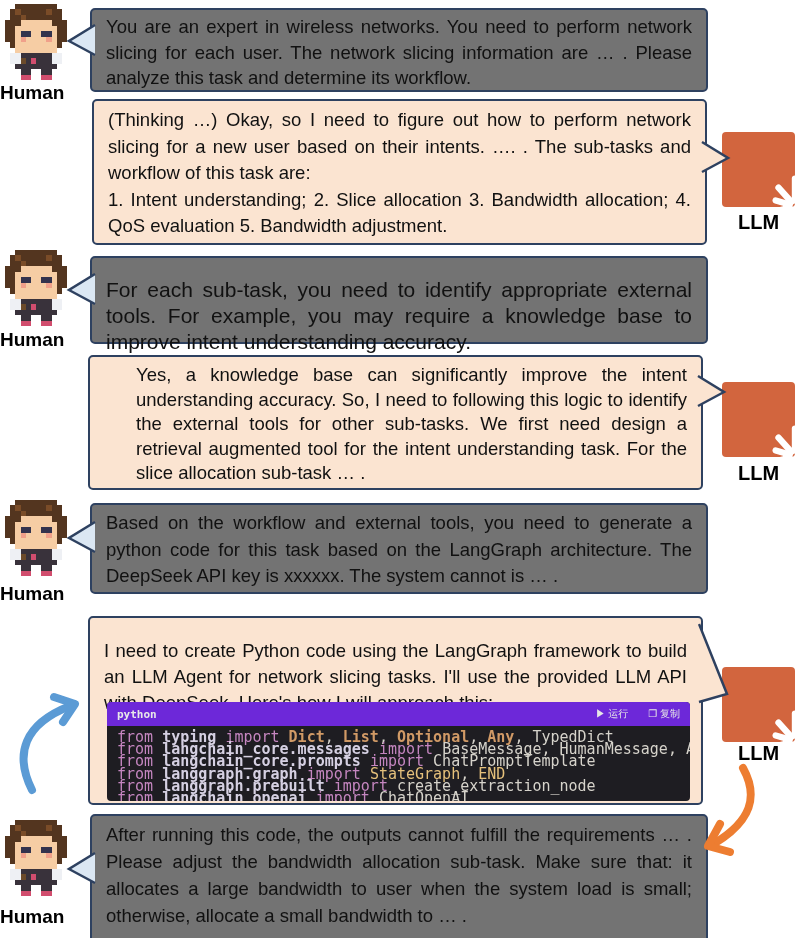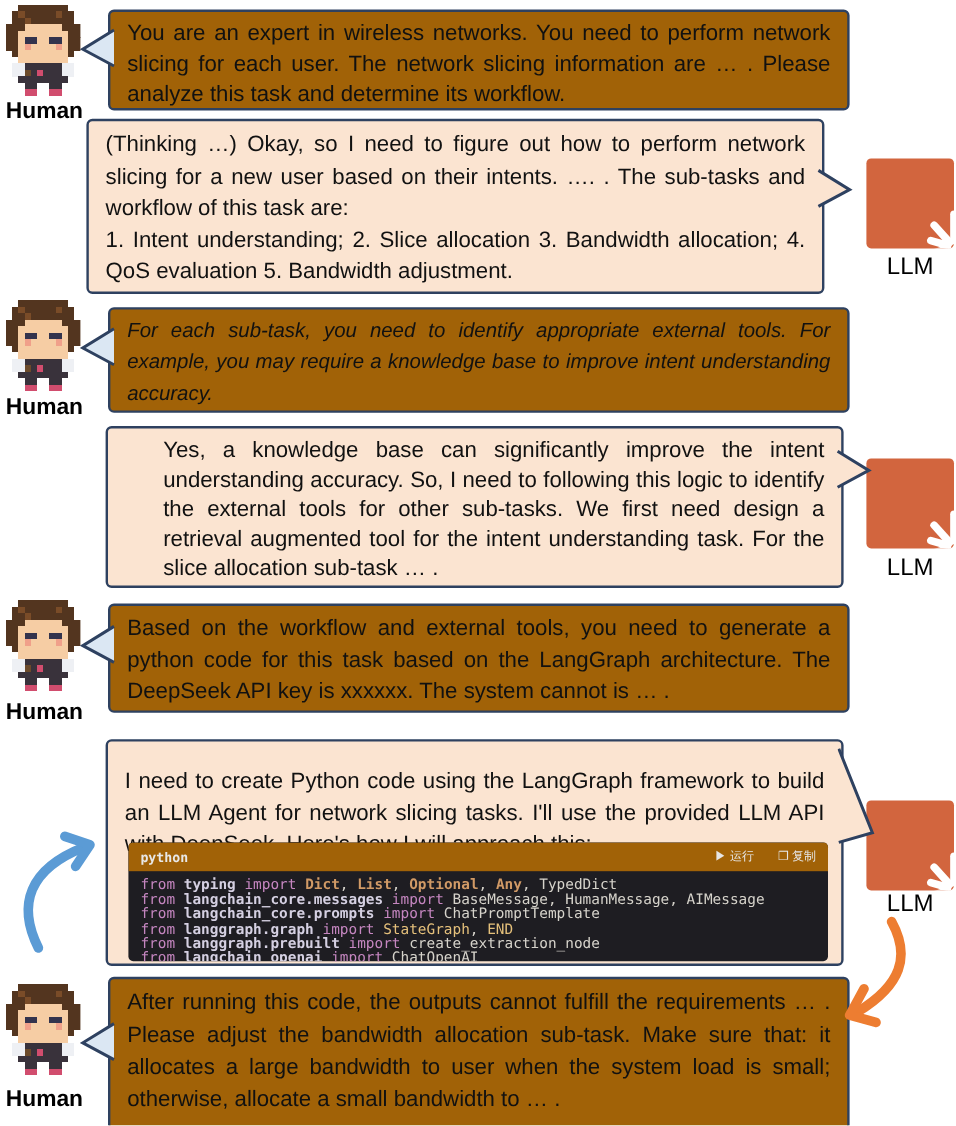--- a/index.html
+++ b/index.html
@@ -1,61 +1,61 @@
 <!DOCTYPE html>
 <html><head>
 <meta charset="utf-8">
 <style>
   html,body{margin:0;padding:0;background:#ffffff;}
   #canvas{position:relative;width:797px;height:938px;background:#ffffff;overflow:hidden;
           font-family:"Liberation Sans",sans-serif;}
 
   
   .bubble{position:absolute;box-sizing:border-box;border:2.5px solid #2e4160;border-radius:5px;}
-  .bubble.human{background:#a16207;}
+  .bubble.human{background:#737373;}
   .bubble.llm{background:#fbe4d1;}
   .bubble-text{color:#111;text-align:justify;white-space:pre-line;}
   #b1 .bubble-text{padding:4px 14px;font-size:18.5px;line-height:25.5px;}
   #b2 .bubble-text{padding:6px 14px;font-size:18.5px;line-height:26.5px;}
-  #b3 .bubble-text{padding:5px 14px;font-size:17px;line-height:26px;font-style:italic;}
+  #b3 .bubble-text{padding:19px 14px;font-size:21px;line-height:26px;}
   #b4 .bubble-text{padding:6px 14px;font-size:18.5px;line-height:24.5px;margin-left:32px;}
   #b5 .bubble-text{padding:5px 14px;font-size:18.5px;line-height:26.5px;}
   #b6 .bubble-text{padding:20px 14px 0;font-size:18.5px;line-height:26px;}
   #b7 .bubble-text{padding:5px 14px;font-size:18.5px;line-height:27px;}
 
   #b1{left:90px;top:8px;width:618px;height:84px;}
-  #b2{left:72px;top:99px;width:615px;height:146px;}
+  #b2{left:92px;top:99px;width:615px;height:146px;}
   #b3{left:90px;top:256px;width:618px;height:88px;}
   #b4{left:88px;top:355px;width:615px;height:135px;}
   #b5{left:90px;top:503px;width:618px;height:91px;}
   #b6{left:88px;top:616px;width:615px;height:189px;}
   #b7{left:90px;top:814px;width:618px;height:141px;}
 
   .tail{position:absolute;z-index:3;}
   .tail-left{left:-26px;}
   .tail-right{right:-26px;}
 
   
   .avatar{position:absolute;left:5px;width:62px;height:76px;}
-  .speaker-label{position:absolute;left:0;width:74px;text-align:center;
+  .speaker-label{position:absolute;left:0;width:74px;
                  font-weight:bold;font-size:19px;color:#000;}
   .llm-icon{position:absolute;left:722px;width:73px;height:75px;border-radius:4px;}
   .llm-label{position:absolute;left:722px;width:73px;text-align:center;
-             font-weight:normal;font-size:20px;color:#000;}
+             font-weight:bold;font-size:20px;color:#000;}
 
   
   .code-block{position:absolute;left:17px;top:84px;width:583px;height:99px;
               background:#1e1d22;border-radius:4px;overflow:hidden;}
   .code-header{display:flex;justify-content:space-between;align-items:center;
-               background:#a16207;padding:4px 10px;height:16px;}
+               background:#6d28d9;padding:4px 10px;height:16px;}
   .code-lang{color:#e8e8e8;font-size:11px;font-weight:bold;font-family:"DejaVu Sans Mono",monospace;}
   .code-actions{display:flex;gap:20px;}
   .code-btn{color:#e6e6e6;font-size:10px;cursor:pointer;font-family:Liberation Sans, sans-serif;}
   .code-lines{padding:5px 10px;font-family:"DejaVu Sans Mono",monospace;
-              font-size:12px;line-height:12.2px;white-space:pre;}
+              font-size:15px;line-height:12.2px;white-space:pre;}
   .code-line{height:12.2px;}
   .k{color:#c586c0;}
   .m{color:#d5d0e2;font-weight:bold;}
   .t{color:#d19a66;font-weight:bold;}
   .y{color:#e5c07b;font-weight:normal;}
   .p{color:#d6d3cb;}
 
   .arrow{position:absolute;z-index:4;}
 </style>
 </head>

